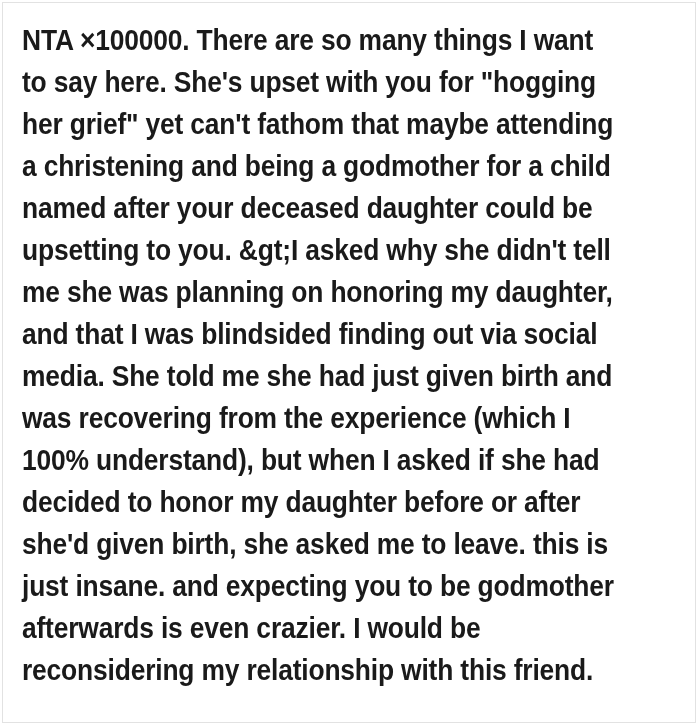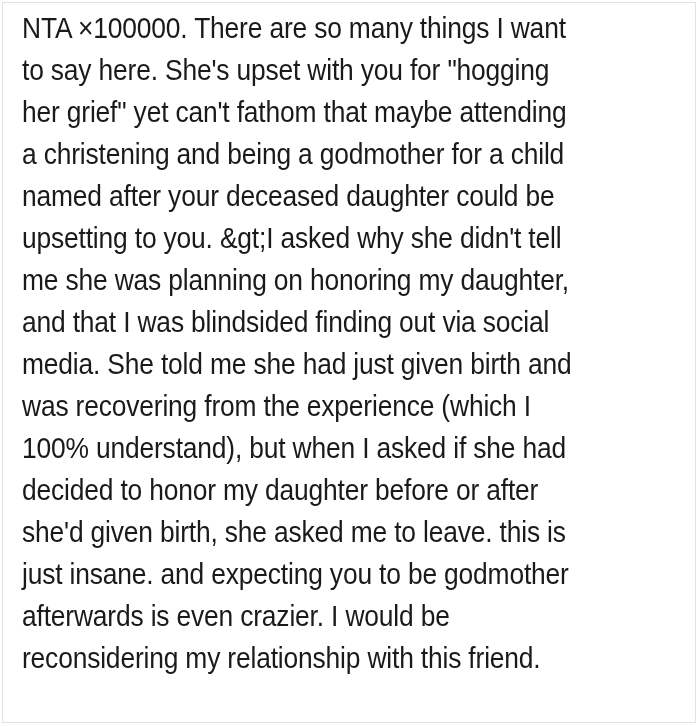--- a/index.html
+++ b/index.html
@@ -33,22 +33,23 @@
     text-decoration: none;
     letter-spacing: 0.2px;
   }
   .comment-meta {
     color: var(--meta_gray, #9d9d9d);
     font-weight: 400;
   }
   .score { margin-left: 28px; }
   .time  { margin-left: 4px; }
   .comment-body {
-    margin-top: 4px;
+    margin-top: 16px;
     padding-left: 19px;
+    font-weight: bold;
   }
   .body-line {
     height: 42px;
     line-height: 42px;
     font-size: 30px;
     color: var(--body_text, #1a1a1a);
     white-space: nowrap;
     transform: scaleX(0.88);
     transform-origin: 0 50%;
     letter-spacing: -0.2px;

